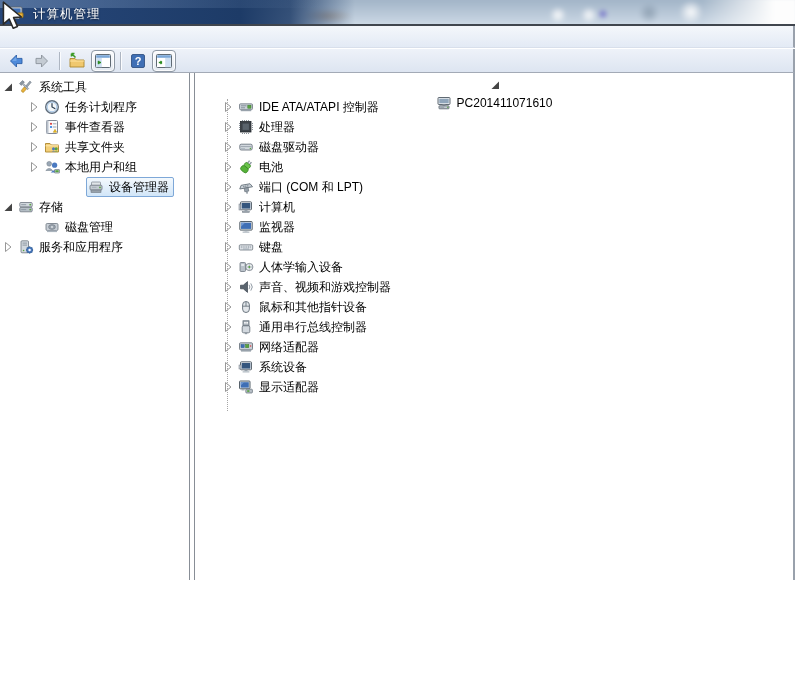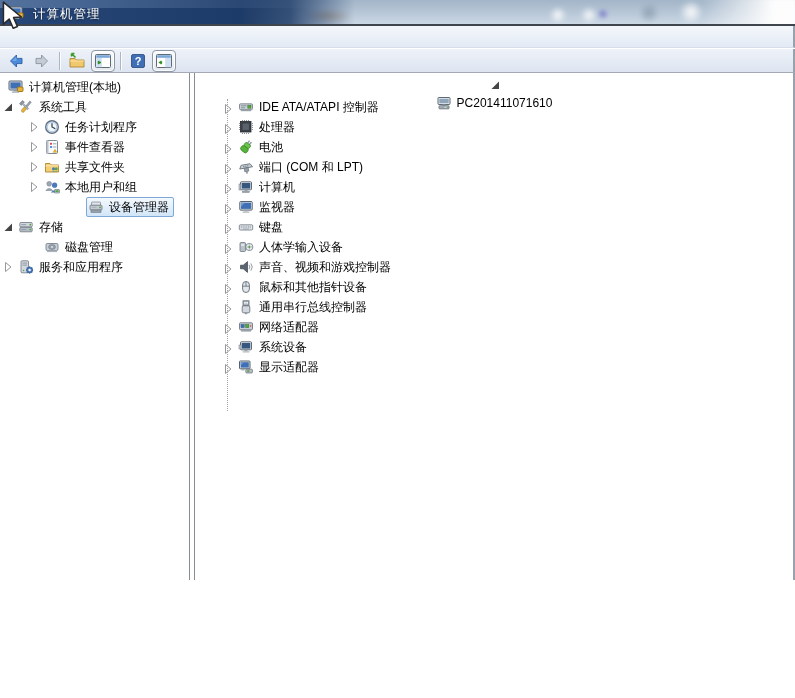--- a/index.html
+++ b/index.html
@@ -68,21 +68,21 @@
   .ti { width:16px; height:16px; flex:none; margin-right:5px; display:inline-flex; }
   .ti svg { width:16px; height:16px; }
   .lbl { line-height:16px; }
   .selected .frame { background:linear-gradient(#f4f9fd,#d2e6f8); border-color:#7ea8d8;margin-left:44px; }
 
   .ltree .d0 { padding-left:6px; }
   .ltree .d1 { }
   .ltree .d2 { padding-left:26px; }
 
   .rtree .d0 { padding-left:3px;flex-direction:column; }
-  .rtree .d1 { padding-left:25px;align-items:flex-end; }
+  .rtree .d1 { padding-left:25px; }
   .dotline { position:absolute; left:32px; top:26px; height:312px; width:0; border-left:1px dotted #a6a6a6; }
 
   
   .desktop-strip { position:absolute; left:0; top:680px; width:795px; height:18px; background:#f1eeee; }
   .strip-line { position:absolute; left:762px; top:0; width:1px; height:18px; background:#d9d5d5; }
 </style>
 </head>
 <body>
 
 <div id="screen">
@@ -153,35 +153,20 @@
             <rect x="10.2" y="6" width="5.6" height="9.2" fill="#cfe0f2"></rect>
             <path d="M3.8 10.5 L7 10.5 M7 10.5 L5.5 9 M7 10.5 L5.5 12" stroke="#2a8a1e" stroke-width="1.3" fill="none"></path>
           </svg></span>
       </span>
     </div>
 
   <div class="content">
     <div class="pane-left">
       <div class="tree ltree">
 
-      <div class="row d0">
-
-            <span class="frame">
-              <span class="ti">
-                <svg viewBox="0 0 16 16">
-                  <rect x="1" y="2" width="13" height="9" rx="1" fill="#d6dde3" stroke="#5a6674"></rect>
-                  <rect x="2.4" y="3.4" width="10.2" height="6.2" fill="#3f6fb5"></rect>
-                  <rect x="5.5" y="11" width="4" height="1.4" fill="#8a97a5"></rect>
-                  <rect x="3.8" y="12.4" width="7.4" height="1.4" fill="#aab4bf"></rect>
-                  <rect x="9.5" y="8" width="5.5" height="4.5" rx="0.8" fill="#e8b23c" stroke="#a07818"></rect>
-                </svg>
-              </span>
-              <span class="lbl">计算机管理(本地)</span>
-            </span>
-          </div>
           <div class="row d1">
             <span class="exp">
               <svg width="11" height="12" viewBox="0 0 11 12">
                 <path d="M9 2.5 L9 10 L1.5 10 Z" fill="#454545"></path>
               </svg>
             </span>
             <span class="frame">
               <span class="ti">
                 <svg viewBox="0 0 16 16">
                   <g transform="rotate(40 8 8)">
@@ -410,20 +395,38 @@
           </div>
           <div class="row d1">
             <span class="exp">
               <svg width="10" height="12" viewBox="0 0 10 12">
                 <path d="M2.5 1.5 L8 6 L2.5 10.5 Z" fill="#ffffff" stroke="#989898" stroke-width="1"></path>
               </svg>
             </span>
             <span class="frame">
               <span class="ti">
                 <svg viewBox="0 0 16 16">
+                  <rect x="1.8" y="5.2" width="12.4" height="5.8" rx="1.4" fill="#d2d8de" stroke="#6d7680" stroke-width="0.9"></rect>
+                  <rect x="2.6" y="7" width="10.8" height="1.1" fill="#a2abb4"></rect>
+                  <circle cx="12.4" cy="9.6" r="0.8" fill="#58a441"></circle>
+                  <rect x="3" y="9.2" width="4" height="0.9" fill="#aab4bd"></rect>
+                </svg>
+              </span>
+              <span class="lbl">磁盘驱动器</span>
+            </span>
+          </div>
+          <div class="row d1">
+            <span class="exp">
+              <svg width="10" height="12" viewBox="0 0 10 12">
+                <path d="M2.5 1.5 L8 6 L2.5 10.5 Z" fill="#ffffff" stroke="#989898" stroke-width="1"></path>
+              </svg>
+            </span>
+            <span class="frame">
+              <span class="ti">
+                <svg viewBox="0 0 16 16">
                   <g transform="rotate(38 8 8)">
                     <rect x="6.2" y="0.8" width="1.4" height="3.4" fill="#8f99a3"></rect>
                     <rect x="8.6" y="0.8" width="1.4" height="3.4" fill="#8f99a3"></rect>
                     <rect x="5" y="4" width="6.2" height="4" rx="1.2" fill="#6cc54c" stroke="#3c8a28" stroke-width="0.8"></rect>
                     <rect x="4.2" y="8" width="7.8" height="5.4" rx="2.4" fill="#56b238" stroke="#3c8a28" stroke-width="0.8"></rect>
                   </g>
                 </svg>
               </span>
               <span class="lbl">电池</span>
             </span>

